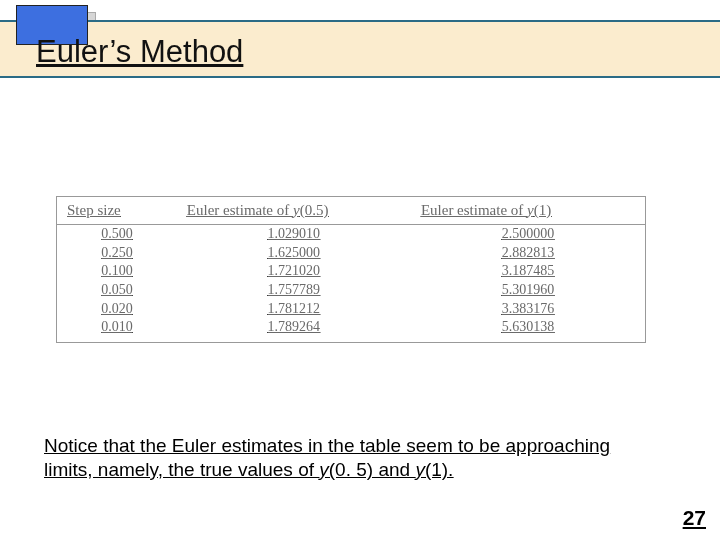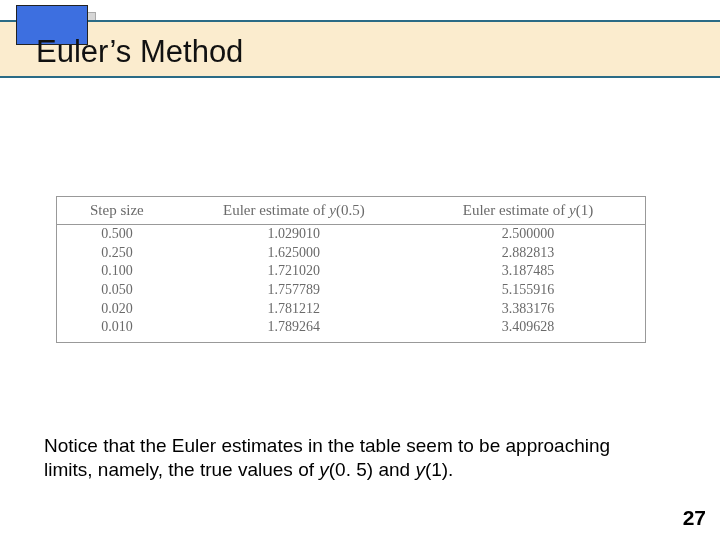--- a/index.html
+++ b/index.html
@@ -1,15 +1,15 @@
 <!DOCTYPE html>
 <html><head>
 <meta charset="utf-8">
 <style>
-  * { box-sizing: border-box; margin: 0; padding: 0; }
+  * { box-sizing: border-box; margin: 0; padding: 0; text-decoration: underline; }
   html, body { width: 720px; height: 540px; background: #fff; font-family: Arial, Helvetica, sans-serif; color: #000; }
   .slide { position: relative; width: 720px; height: 540px; }
 
   .title-band {
     position: absolute; left: 0; right: 0; top: 20px; height: 58px;
     background: #fbecce;
     border-top: 2px solid #2a6b86;
     border-bottom: 2px solid #2a6b86;
   }
   .blue-box {
@@ -31,21 +31,21 @@
   }
 
   .table-wrap {
     position: absolute; left: 56px; top: 196px; width: 590px;
     border: 1px solid #999;
   }
   table { border-collapse: collapse; width: 100%; }
   th {
     font-family: Georgia, 'Times New Roman', serif;
     font-weight: 400; font-size: 15px; color: #6a6a6a;
-    padding: 5px 10px; text-align: center;
+    padding: 5px 10px; text-align: left;
     border-bottom: 1px solid #999;
   }
   th:first-child { width: 120px; }
   th:nth-child(2), th:nth-child(3) { width: 235px; }
   td {
     font-family: Georgia, 'Times New Roman', serif;
     font-size: 14px; color: #6a6a6a;
     padding: 1.3px 10px; text-align: center;
   }
   td.step { text-align: center; padding-left: 28px; padding-right: 28px; }
@@ -100,31 +100,31 @@
             <td>2.882813</td>
           </tr>
         <tr>
             <td class="step">0.100</td>
             <td>1.721020</td>
             <td>3.187485</td>
           </tr>
         <tr>
             <td class="step">0.050</td>
             <td>1.757789</td>
-            <td>5.155916</td>
+            <td>5.301960</td>
           </tr>
         <tr>
             <td class="step">0.020</td>
             <td>1.781212</td>
             <td>3.383176</td>
           </tr>
         <tr>
             <td class="step">0.010</td>
             <td>1.789264</td>
-            <td>3.409628</td>
+            <td>5.630138</td>
           </tr>
       </tbody>
     </table>
   </div>
 
   <div class="para2">
     <span>Notice that the Euler estimates in the table seem to be approaching limits, namely, the true values of </span><span class="ital">y</span><span>(0. 5)</span><span> and </span><span class="ital">y</span><span>(1).</span>
   </div>
 
   <div class="pagenum">27</div>

